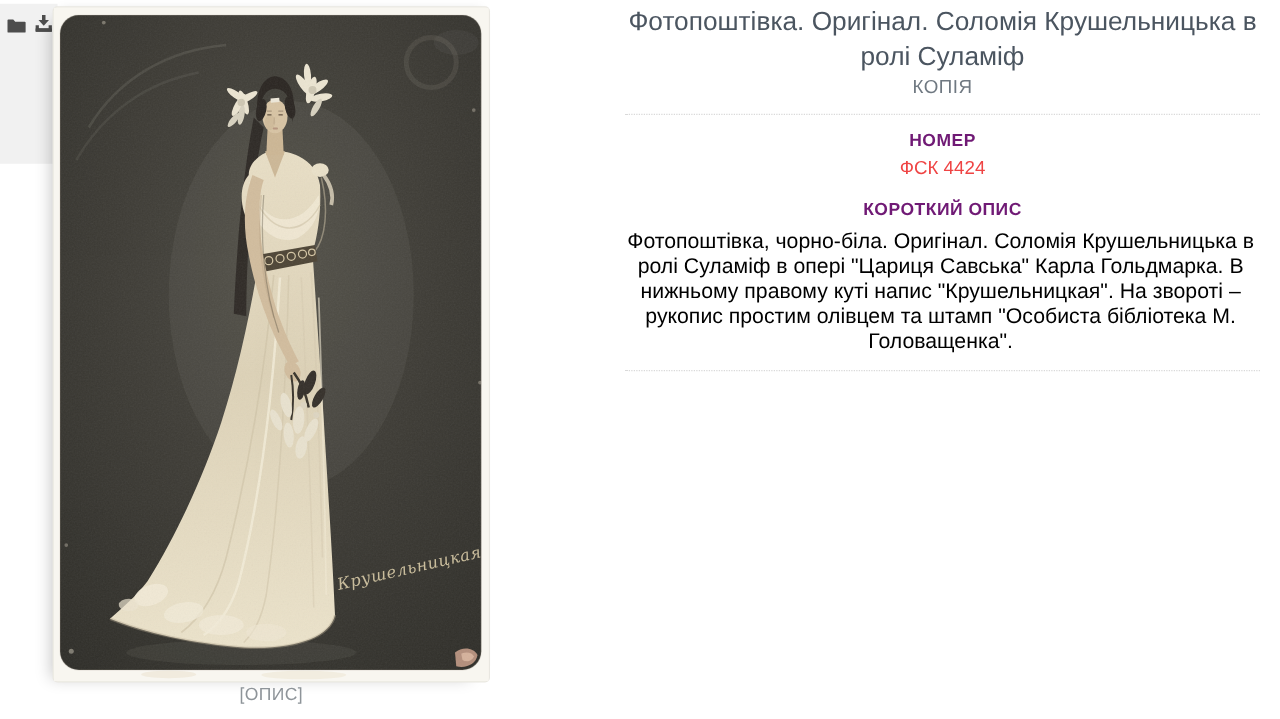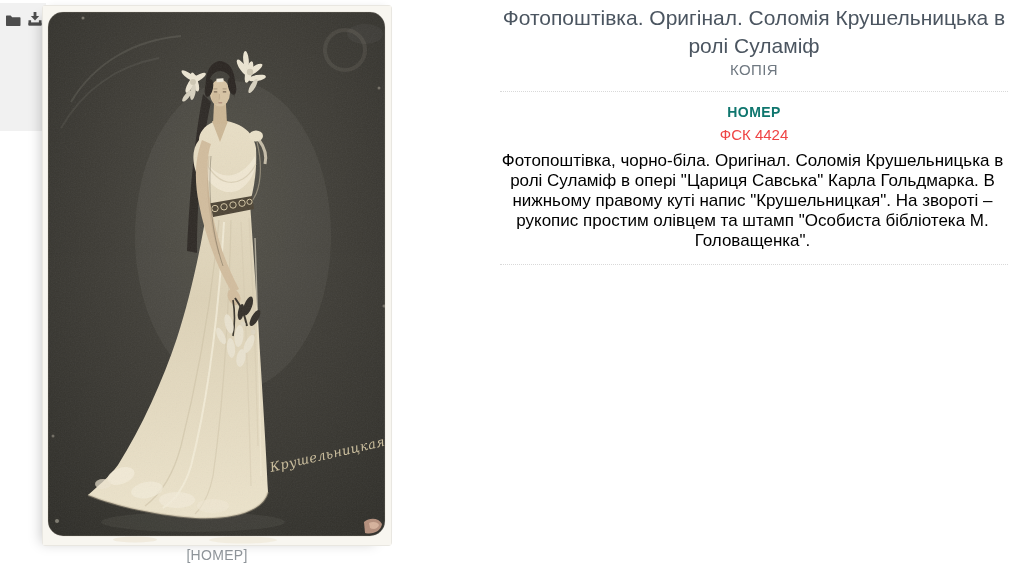--- a/index.html
+++ b/index.html
@@ -37,21 +37,21 @@
   .details { position:absolute; left:500px; top:0; width:508px;text-align:center; }
   .d-title {
     margin:4px 0 0; font-size:21px; line-height:28px; font-weight:400;
     color:#4b5560;
   }
   .d-copy {
     margin-top:1px; font-size:15px; color:#6f7881; letter-spacing:.4px;
   }
   .d-hr { border:none; border-top:1px dotted #d9d9d9; height:0; margin:13px 0 0; }
   .d-sec-label {
-    margin-top:12px; font-size:14px; font-weight:700; color:#0f766e;
+    margin-top:12px; font-size:14px; font-weight:700; color:#701a75;
     letter-spacing:.4px;
   }
   .d-sec-label.second { margin-top:16px; }
   .d-value { margin-top:6px; font-size:15px; color:#ef4444; }
   .d-desc {
     margin-top:8px; font-size:17px; line-height:20px; color:#000000;
     width:505px;
   }
 </style>
 </head>
@@ -236,23 +236,24 @@
 
         <path d="M321,516 C327,511 336,512 339,518 C338,525 330,529 322,527 Z" fill="#c39a85" opacity="0.9"></path>
         <path d="M326,517 C330,515 335,516 336,519 C335,523 330,524 327,522 Z" fill="#d9b6a0" opacity="0.9"></path>
 
         <rect x="5" y="6" width="337" height="524" filter="url(#grain)" opacity="0.08"></rect>
       </g>
     </g>
   </svg>
 </div>
 
-<div class="photo-caption">[НОМЕР]</div>
+<div class="photo-caption">[ОПИС]</div>
 
 <div class="details">
   <h1 class="d-title">Фотопоштівка. Оригінал. Соломія Крушельницька в ролі Суламіф</h1>
   <div class="d-copy">КОПІЯ</div>
   <hr class="d-hr">
   <div class="d-sec-label">НОМЕР</div>
   <div class="d-value">ФСК 4424</div>
+  <div class="d-sec-label second">КОРОТКИЙ ОПИС</div>
   <div class="d-desc">Фотопоштівка, чорно-біла. Оригінал. Соломія Крушельницька в ролі Суламіф в опері "Цариця Савська" Карла Гольдмарка. В нижньому правому куті напис "Крушельницкая". На звороті – рукопис простим олівцем та штамп "Особиста бібліотека М. Головащенка".</div>
   <hr class="d-hr">
 </div>
 
 </body></html>

